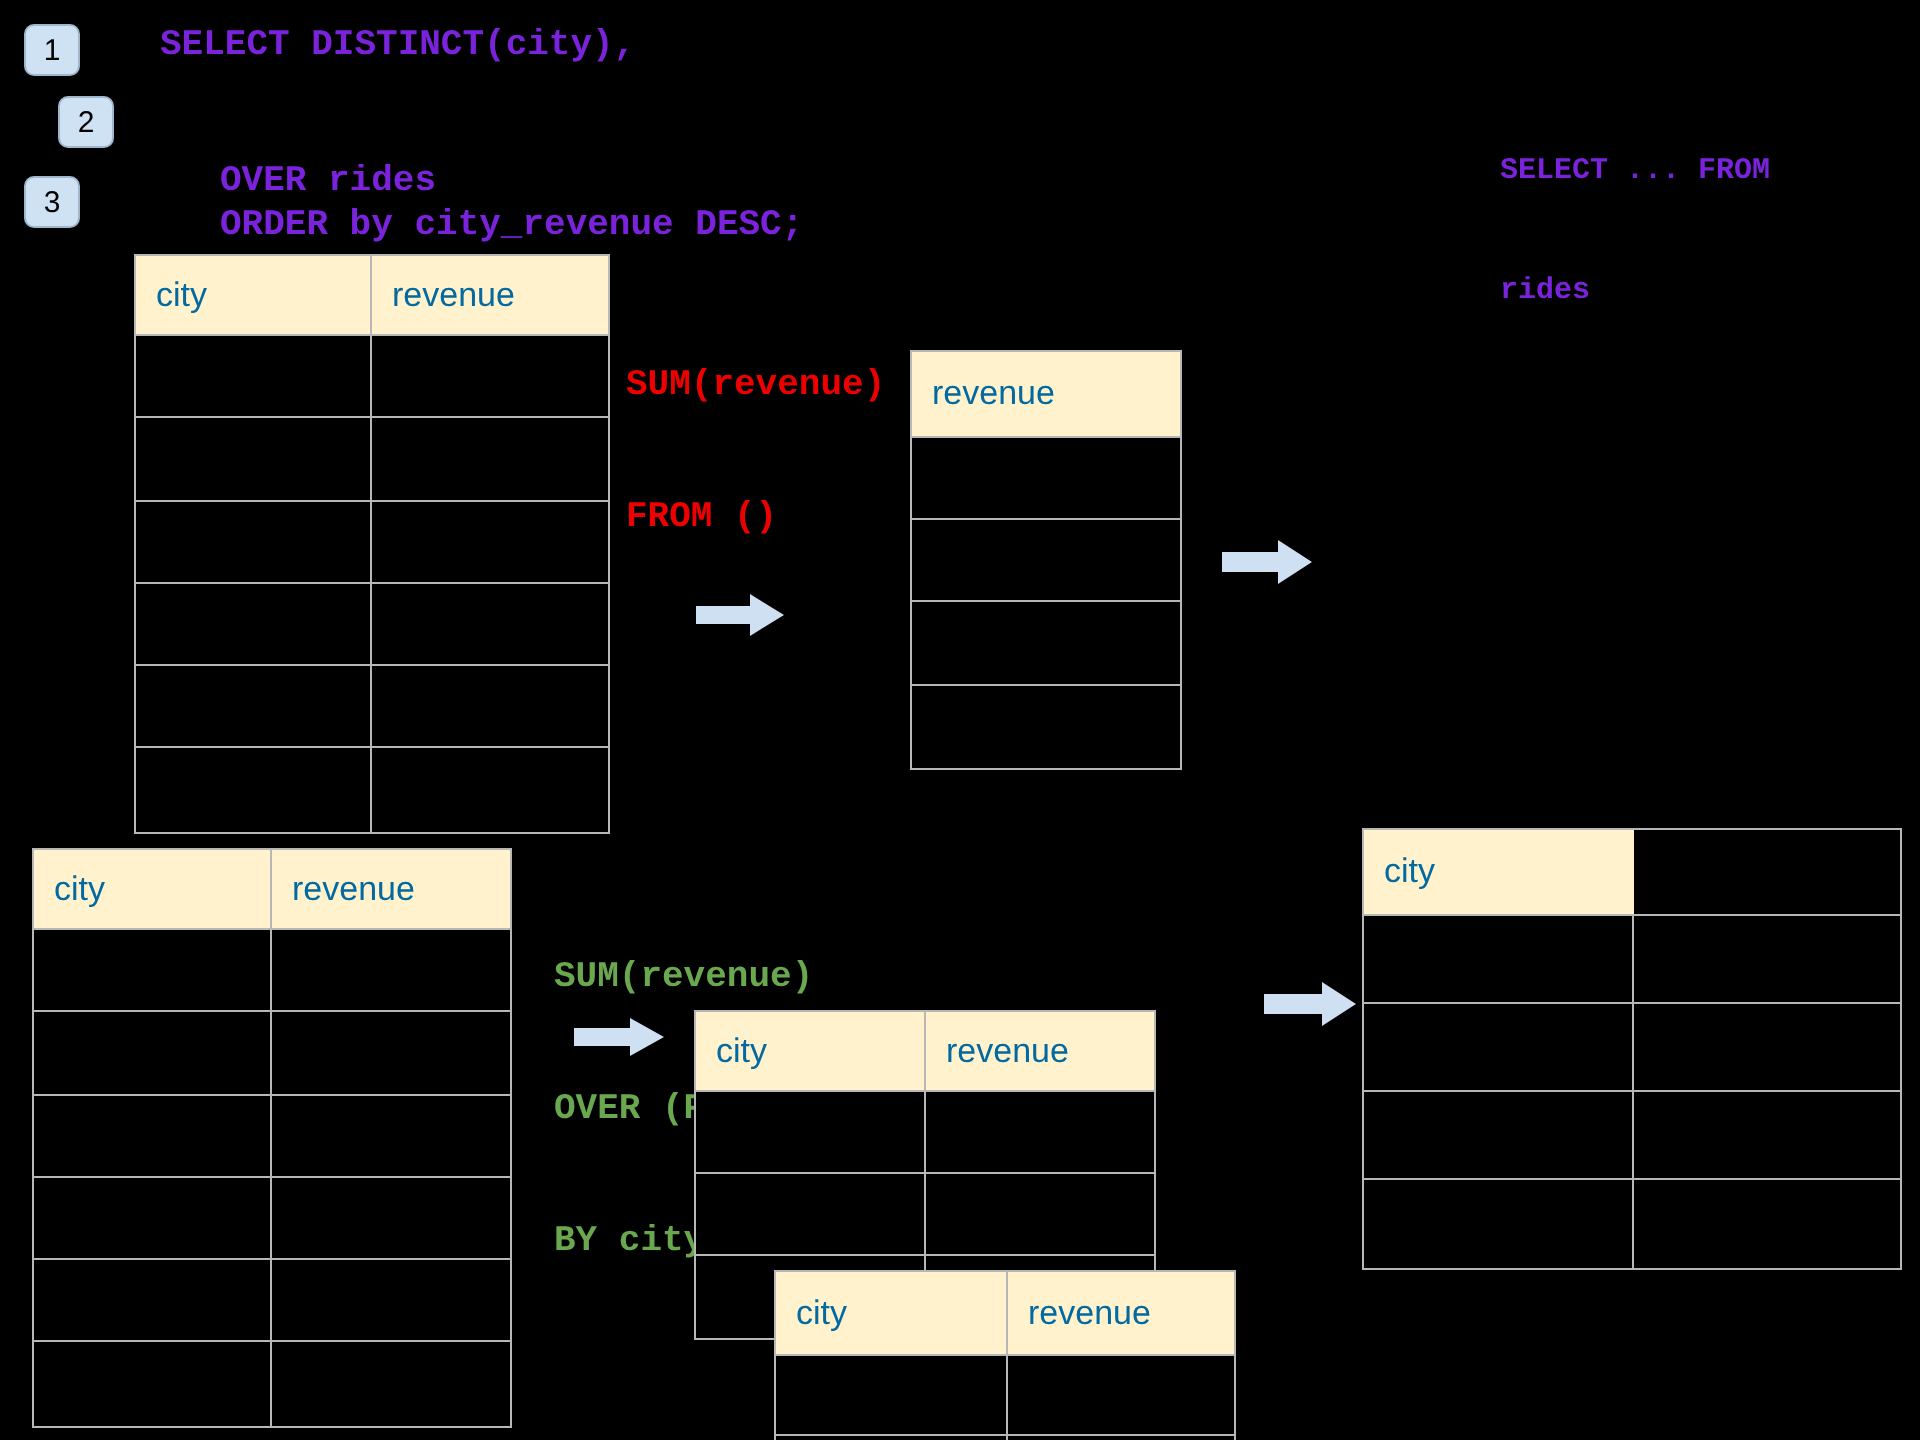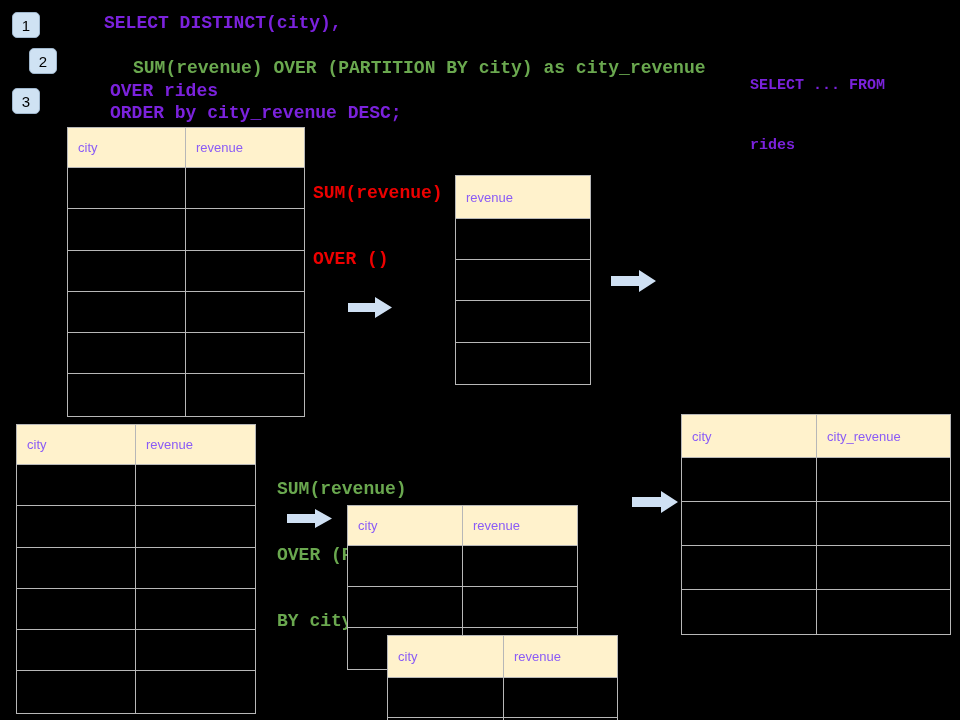--- a/index.html
+++ b/index.html
@@ -8,35 +8,35 @@
   
   .badge{position:absolute;width:26px;height:24px;background:var(--badge-bg);
          border:1px solid #9fb6cc;border-radius:5px;color:#000;font-size:15px;
          display:flex;align-items:center;justify-content:center;}
   #badge-1{left:12px;top:12px;}
   #badge-2{left:29px;top:48px;}
   #badge-3{left:12px;top:88px;}
   
   .code{position:absolute;font-family:"Liberation Mono","DejaVu Sans Mono",monospace;
         font-weight:bold;font-size:18px;white-space:pre;line-height:22px;}
-  #sql-line-1{left:104px;top:12px;}
+  #sql-line-1{left:80px;top:12px;}
   #sql-line-2{left:133px;top:35px;}
   #sql-line-3{left:133px;top:57px;}
   #sql-line-4{left:110px;top:80px;}
   #sql-line-5{left:110px;top:102px;}
   #side-note{left:750px;top:36px;font-size:15px;line-height:20px;}
   #annotation-total{left:313px;top:138px;}
   #annotation-partition{left:277px;top:434px;}
   
   .tbl{position:absolute;border:1px solid var(--tbl-border);background:#000;}
   .trow{display:flex;border-bottom:1px solid var(--tbl-border);box-sizing:border-box;}
   .trow:last-child{border-bottom:none;}
   .tcell{border-right:1px solid var(--tbl-border);box-sizing:border-box;height:100%;}
   .tcell:last-child{border-right:none;}
-  .thead .tcell{background:var(--header-bg);color:#8b5cf6;font-size:13px;
+  .thead .tcell{background:var(--header-bg);color:#0369a1;font-size:17px;
                 padding-left:10px;display:flex;align-items:center;}
   #table-source-top{left:67px;top:127px;}
   #table-total-result{left:455px;top:175px;}
   #table-final-result{left:681px;top:414px;}
   #table-source-bottom{left:16px;top:424px;}
   #table-partition-back{left:347px;top:505px;}
   #table-partition-front{left:387px;top:635px;}
   
   .arrow{position:absolute;}
   #arrow-total{left:348px;top:297px;}
@@ -48,32 +48,31 @@
 </head>
 <body>
 
 <div class="stage">
 
   <div class="badge" id="badge-1">1</div>
   <div class="badge" id="badge-2">2</div>
   <div class="badge" id="badge-3">3</div>
 
   <div class="code" id="sql-line-1" style="color: rgb(123, 34, 220);">SELECT DISTINCT(city),</div>
-  <div class="code" id="sql-line-3" style="color: rgb(106, 168, 79);">SUM(revenue) OVER (PARTITION BY city) as city_revenue</div>
   <div class="code" id="sql-line-4" style="color: rgb(123, 34, 220);">OVER rides</div>
   <div class="code" id="side-note" style="color: rgb(123, 34, 220);">
     <div>SELECT ... FROM</div>
     <div>rides</div>
   </div>
 
   <div class="code" id="sql-line-5" style="color: rgb(123, 34, 220);">ORDER by city_revenue DESC;</div>
 
   <div class="code" id="annotation-total" style="color: rgb(238, 0, 0);">
     <div>SUM(revenue)</div>
-    <div>OVER ()</div>
+    <div>FROM ()</div>
   </div>
 
   <div class="code" id="annotation-partition" style="color: rgb(106, 168, 79);">
     <div>SUM(revenue)</div>
     <div>OVER (PARTITION</div>
     <div>BY city)</div>
   </div>
 
   <div class="tbl" id="table-source-top">
       <div class="trow thead" style="height: 40px;">
@@ -185,21 +184,20 @@
       </div>
       <div class="trow" style="height: 39.5px;">
         <div class="tcell" style="width: 116px;"></div>
         <div class="tcell" style="width: 113px;"></div>
       </div>
     </div>
 
   <div class="tbl" id="table-final-result">
       <div class="trow thead" style="height: 43px;">
         <div class="tcell" style="width: 135px;">city</div>
-        <div class="tcell" style="width: 133px;">city_revenue</div>
       </div>
       <div class="trow" style="height: 44px;">
         <div class="tcell" style="width: 135px;"></div>
         <div class="tcell" style="width: 133px;"></div>
       </div>
       <div class="trow" style="height: 44px;">
         <div class="tcell" style="width: 135px;"></div>
         <div class="tcell" style="width: 133px;"></div>
       </div>
       <div class="trow" style="height: 44px;">

